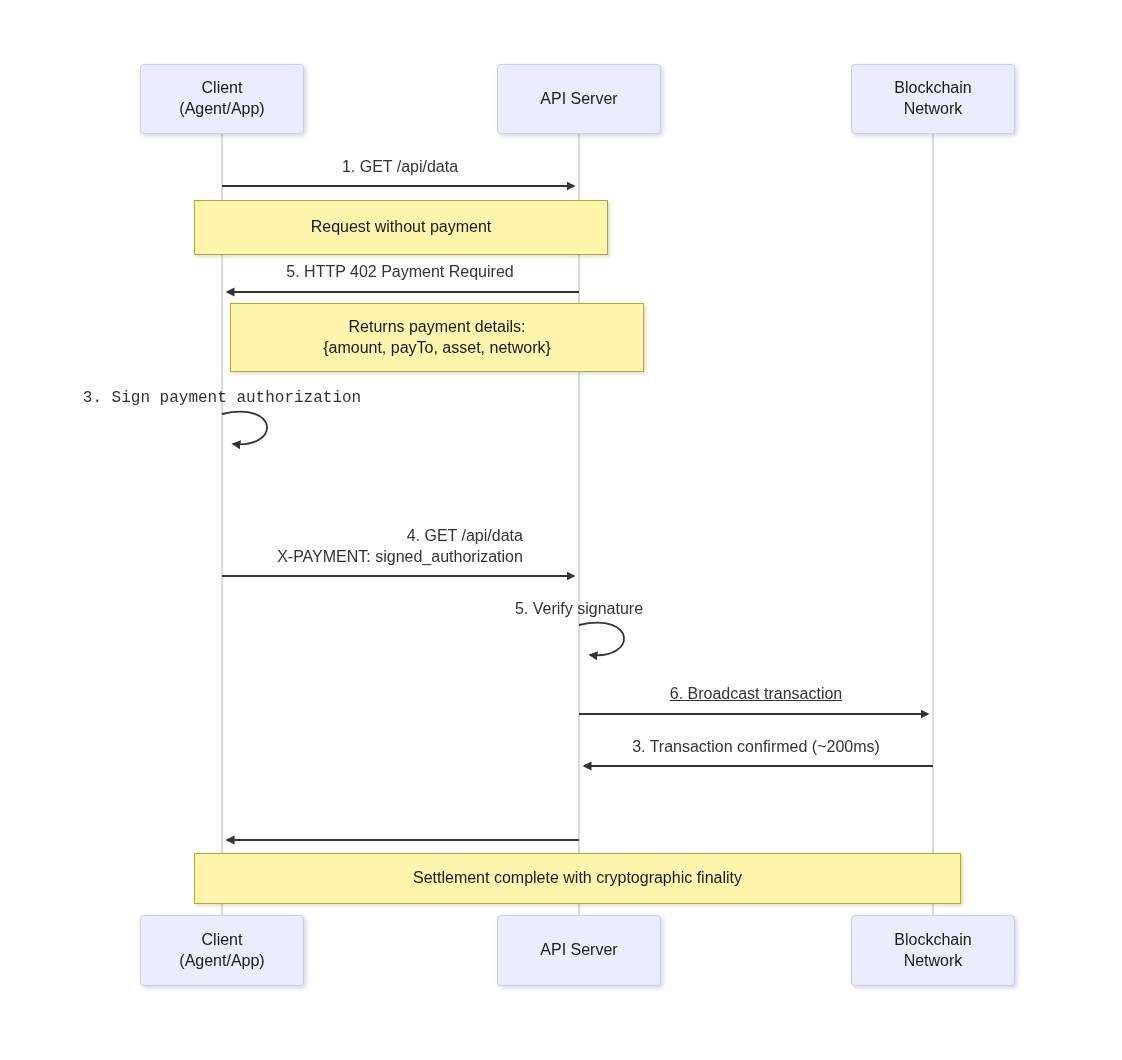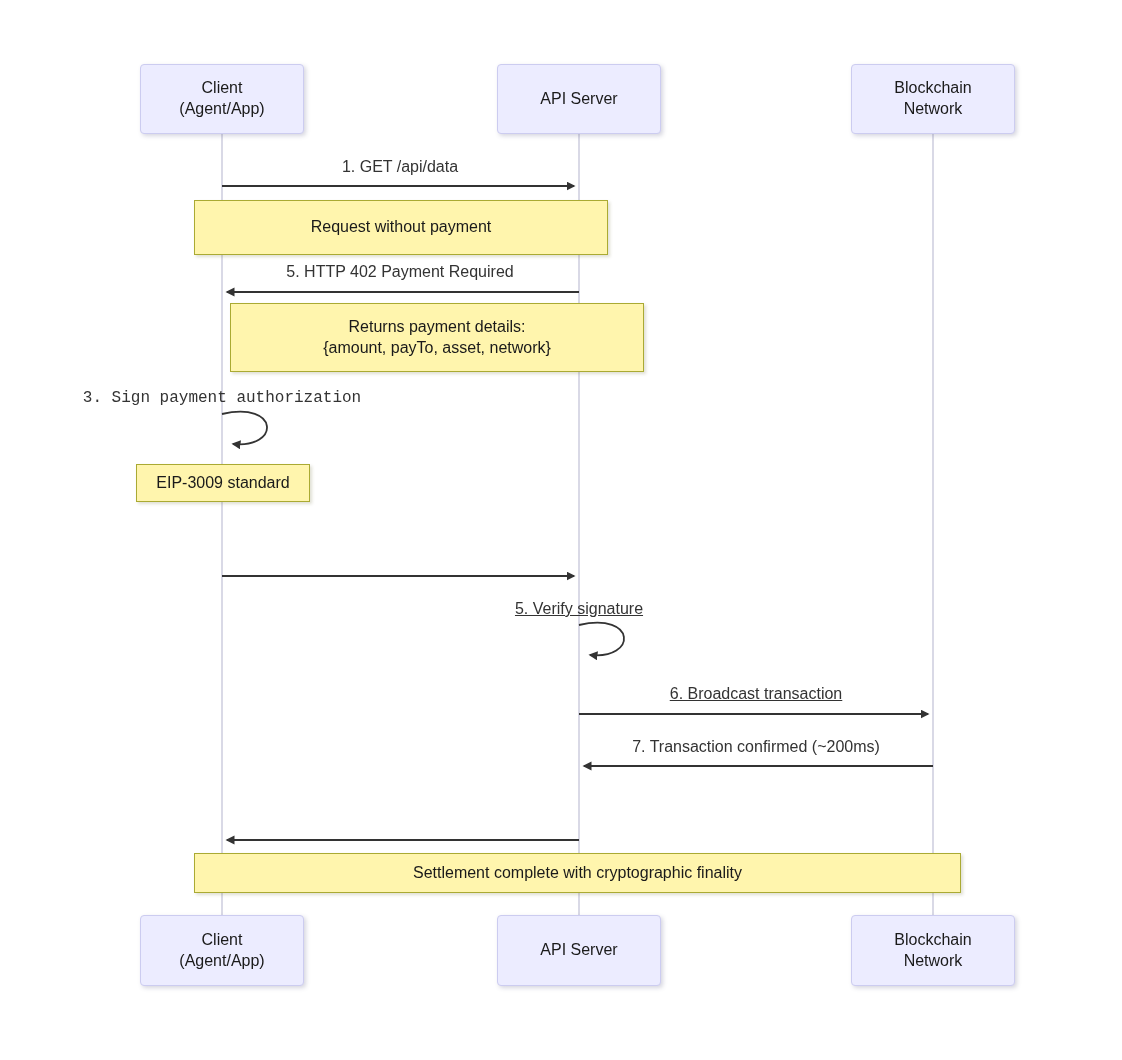--- a/index.html
+++ b/index.html
@@ -94,29 +94,30 @@
 
   <div class="actor" style="left:140px; top:64px; width:164px; height:70px;">Client
 (Agent/App)</div>
   <div class="actor" style="left:497px; top:64px; width:164px; height:70px;">API Server</div>
   <div class="actor" style="left:851px; top:64px; width:164px; height:70px;">Blockchain
 Network</div>
 
   <div class="msg" style="left:400px; top:157px;">1. GET /api/data</div>
   <div class="msg" style="left:400px; top:262px;">5. HTTP 402 Payment Required</div>
   <div class="msg" style="left:222px; top:388px;font-family:Liberation Mono, monospace;">3. Sign payment authorization</div>
-  <div class="msg" style="left:579px; top:599px;text-decoration:underline;">5. Verify signature</div>
+  <div class="msg" style="left:400px; top:526px;">4. GET /api/data
+X-PAYMENT: signed_authorization</div>
+  <div class="msg" style="left:579px; top:599px;">5. Verify signature</div>
   <div class="msg" style="left:756px; top:684px;text-decoration:underline;">6. Broadcast transaction</div>
-  <div class="msg" style="left:756px; top:737px;">7. Transaction confirmed (~200ms)</div>
+  <div class="msg" style="left:756px; top:737px;">3. Transaction confirmed (~200ms)</div>
 
   <div class="note" style="left:194px; top:200px; width:414px; height:55px;">Request without payment</div>
   <div class="note" style="left:194px; top:303px; width:414px; height:69px;margin-left:36px;">Returns payment details:
 {amount, payTo, asset, network}</div>
-  <div class="note" style="left:136px; top:464px; width:174px; height:38px;">EIP-3009 standard</div>
-  <div class="note" style="left:194px; top:853px; width:767px; height:40px;">Settlement complete with cryptographic finality</div>
+  <div class="note" style="left:194px; top:853px; width:767px; height:51px;">Settlement complete with cryptographic finality</div>
 
   <div class="actor" style="left:140px; top:915px; width:164px; height:71px;">Client
 (Agent/App)</div>
   <div class="actor" style="left:497px; top:915px; width:164px; height:71px;">API Server</div>
   <div class="actor" style="left:851px; top:915px; width:164px; height:71px;">Blockchain
 Network</div>
 
 </div>
 
 </body></html>

